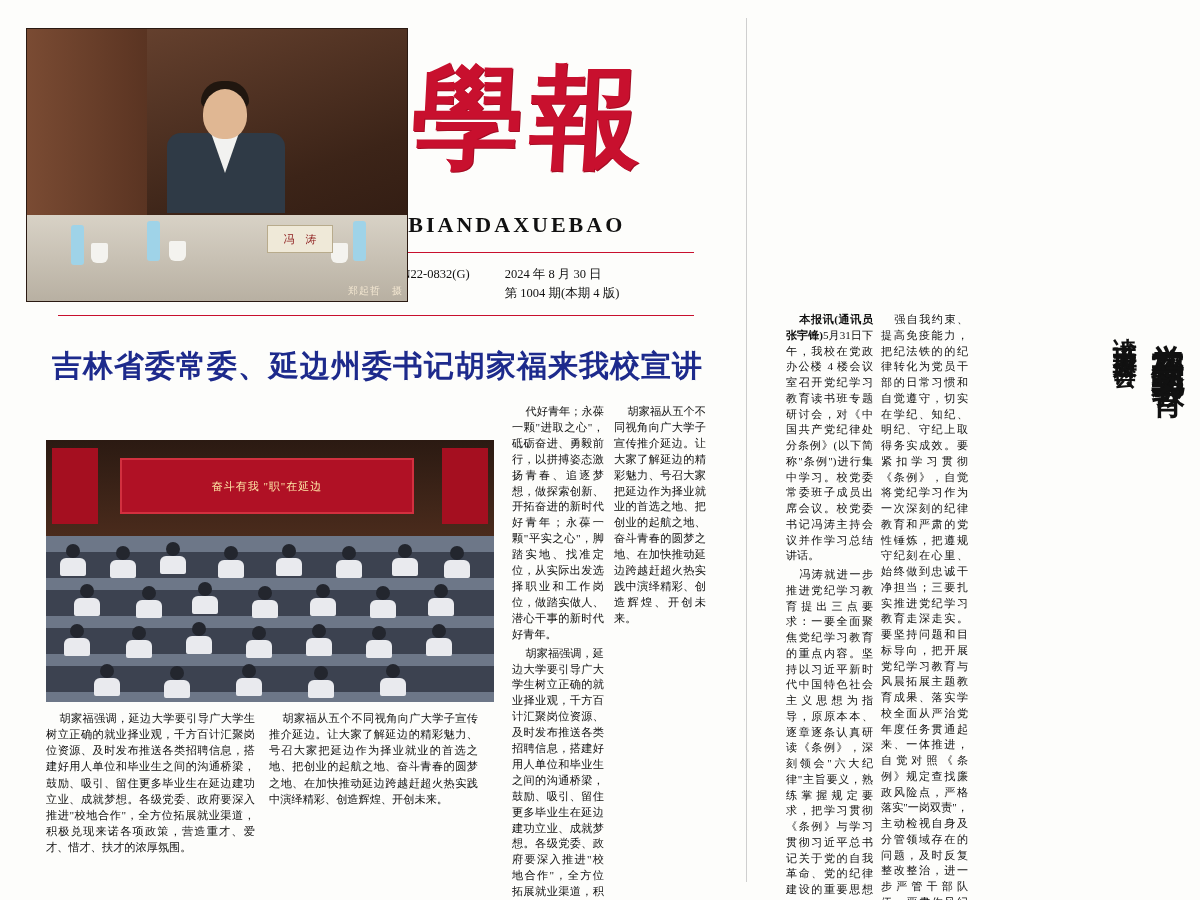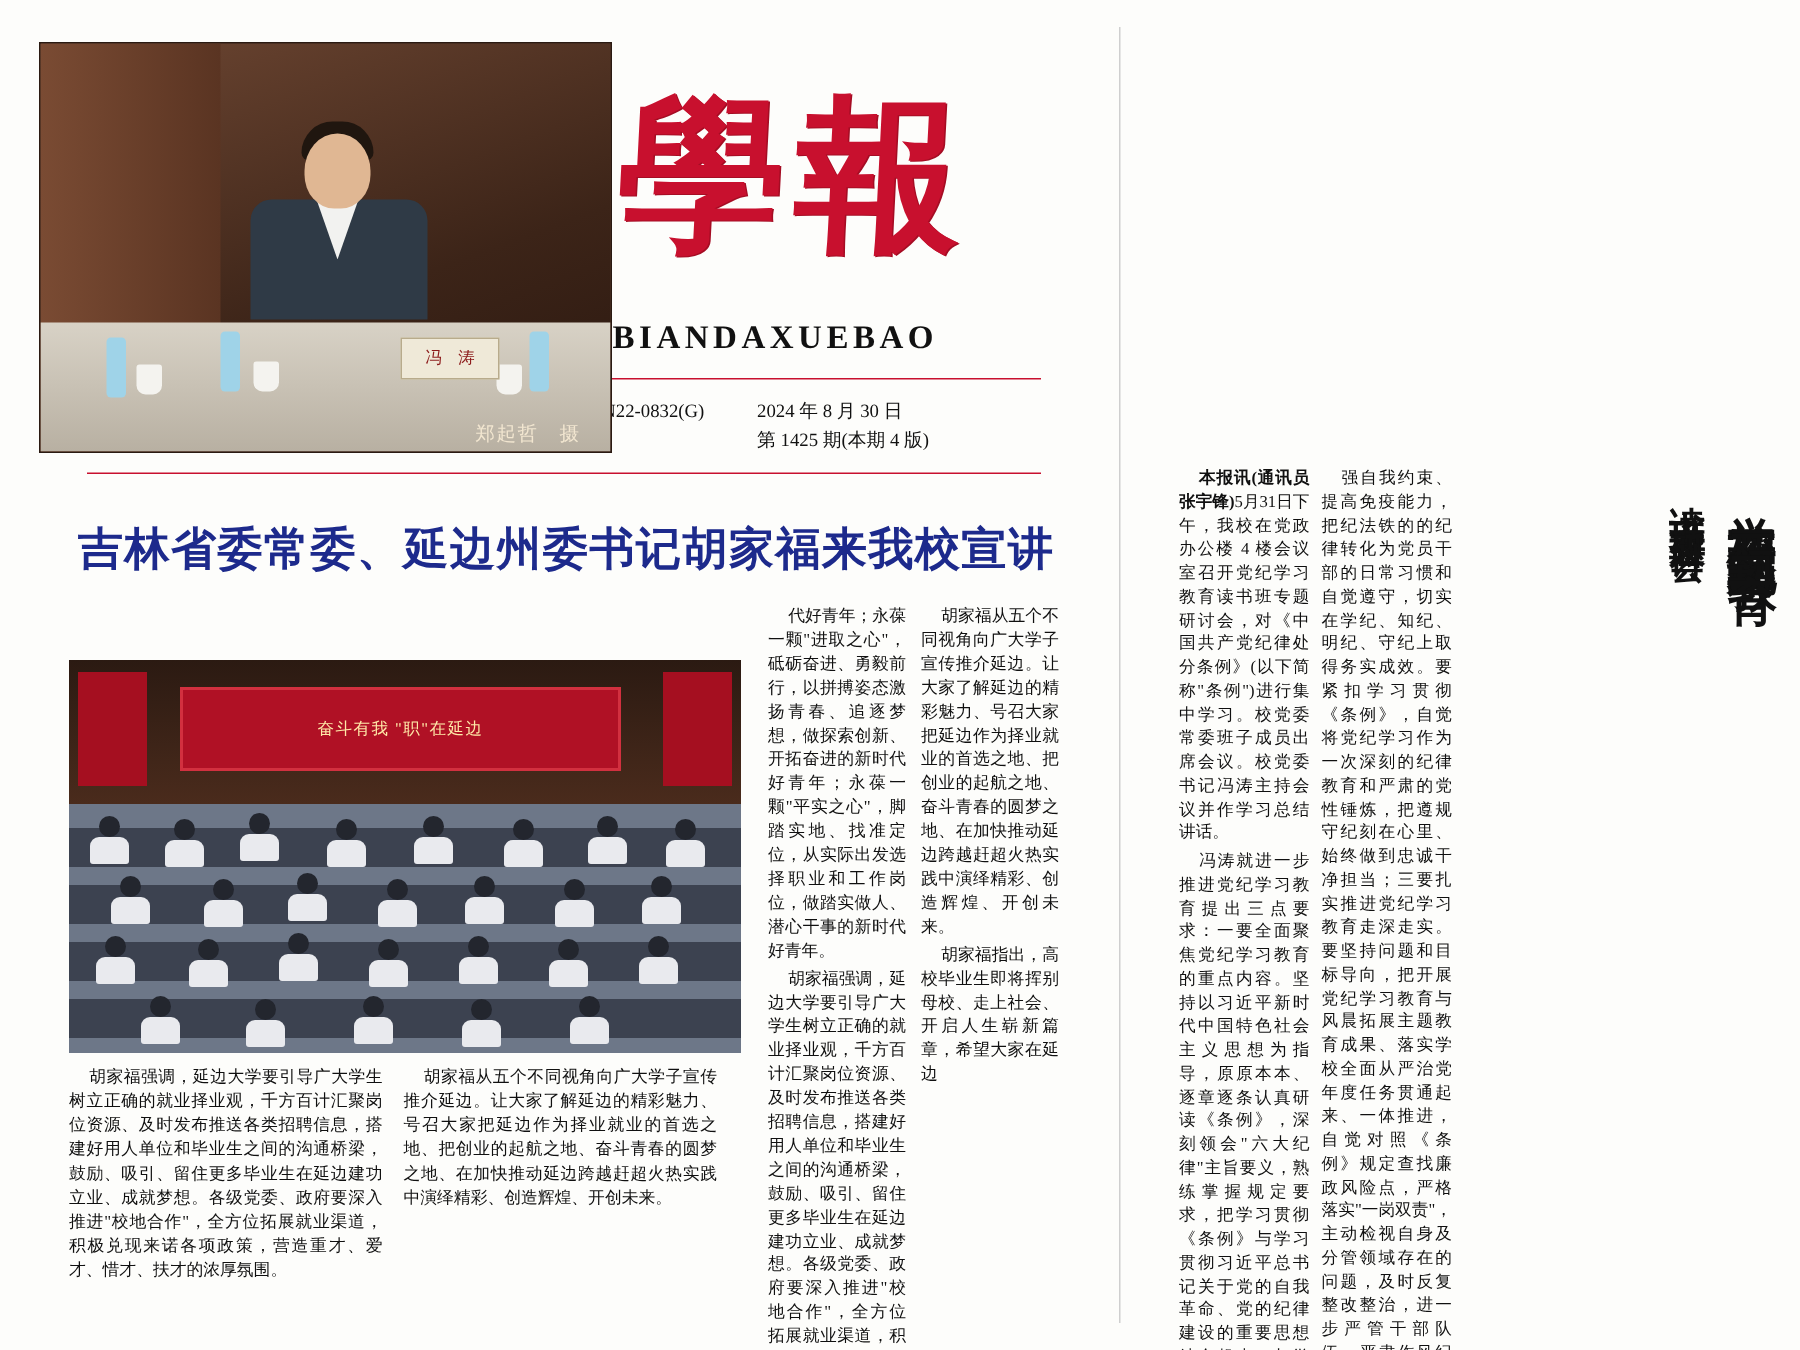--- a/index.html
+++ b/index.html
@@ -110,21 +110,21 @@
   .top-photo .curtain{position:absolute;left:0;top:0;width:120px;bottom:0;background:linear-gradient(90deg,#7a4b33,#5a3422);}
   .top-photo .desk{position:absolute;left:0;right:0;bottom:0;height:86px;background:linear-gradient(#d8d2c6,#b8b0a2);}
   .top-photo .man-head{position:absolute;left:176px;top:60px;width:44px;height:50px;border-radius:50% 50% 45% 45%;background:#e0b793;}
   .top-photo .man-hair{position:absolute;left:174px;top:52px;width:48px;height:26px;border-radius:24px 24px 6px 6px;background:#20160f;}
   .top-photo .man-body{position:absolute;left:140px;top:104px;width:118px;height:80px;background:#2f3a46;border-radius:14px 14px 0 0;}
   .top-photo .man-shirt{position:absolute;left:184px;top:104px;width:28px;height:40px;background:#f2f2f0;clip-path:polygon(0 0,100% 0,50% 100%);}
   .top-photo .mic{position:absolute;left:150px;top:120px;width:4px;height:56px;background:#111;transform:rotate(12deg);}
   .top-photo .bottle{position:absolute;width:13px;height:40px;background:#9fd3e8;border-radius:3px;}
   .top-photo .cup{position:absolute;width:17px;height:20px;background:#f4f3ef;border-radius:2px 2px 6px 6px;}
   .top-photo .nameplate{position:absolute;left:240px;top:196px;width:64px;height:26px;background:#efe9d8;border:1px solid #b8ab8c;color:#8c1a1a;font-size:11px;text-align:center;line-height:26px;}
-  .photo-credit{position:absolute;right:20px;bottom:3px;color:#f2e6d0;font-size:13px;letter-spacing:1px;font-family:Liberation Mono, monospace;}
+  .photo-credit{position:absolute;right:4px;bottom:3px;color:#f2e6d0;font-size:10px;letter-spacing:1px;font-family:Liberation Mono, monospace;}
 
   .right-text{
     position:absolute;left:786px;top:312px;width:278px;height:576px;
   }
   .rt-col{width:87px;float:left;font-size:11.1px;line-height:1.42;text-align:justify;color:#101010;}
   .rt-col.m{margin:0 8px;}
   .lead{font-weight:bold;}
 
   
   .vtitle{
@@ -166,21 +166,21 @@
         <div class="cell c1">
           <div>中共延边大学委员会主管主办</div>
           <div>《延边大学报》编辑部出版</div>
         </div>
         <div class="cell c2">
           <div>国内统一连续出版物号 CN22-0832(G)</div>
           <div>总　编　陈艳玲</div>
         </div>
         <div class="cell c3">
           <div>2024 年 8 月 30 日</div>
-          <div>第 1425 期(本期 4 版)</div>
+          <div>第 1004 期(本期 4 版)</div>
         </div>
       </div>
     </div>
 
     <div class="headline-wrap">
       <div class="headline">吉林省委常委、延边州委书记胡家福来我校宣讲</div>
     </div>
 
     <div class="body-area">
 
@@ -254,21 +254,20 @@
       </div>
 
       <div class="txtcols">
         <div class="txtcol first">
           <p>代好青年；永葆一颗"进取之心"，砥砺奋进、勇毅前行，以拼搏姿态激扬青春、追逐梦想，做探索创新、开拓奋进的新时代好青年；永葆一颗"平实之心"，脚踏实地、找准定位，从实际出发选择职业和工作岗位，做踏实做人、潜心干事的新时代好青年。</p>
           <p>胡家福强调，延边大学要引导广大学生树立正确的就业择业观，千方百计汇聚岗位资源、及时发布推送各类招聘信息，搭建好用人单位和毕业生之间的沟通桥梁，鼓励、吸引、留住更多毕业生在延边建功立业、成就梦想。各级党委、政府要深入推进"校地合作"，全方位拓展就业渠道，积极兑现来诺各项政策，营造重才、爱才、惜才、扶才的浓厚氛围。</p>
 
         </div>
         <div class="txtcol">
           <p>胡家福从五个不同视角向广大学子宣传推介延边。让大家了解延边的精彩魅力、号召大家把延边作为择业就业的首选之地、把创业的起航之地、奋斗青春的圆梦之地、在加快推动延边跨越赶超火热实践中演绎精彩、创造辉煌、开创未来。</p>
-          <p>胡家福指出，高校毕业生即将挥别母校、走上社会、开启人生崭新篇章，希望大家在延边</p>
         </div>
         <div class="clear"></div>
       </div>
 
       <div class="undercol">
         <div class="sub a">
           <p>胡家福强调，延边大学要引导广大学生树立正确的就业择业观，千方百计汇聚岗位资源、及时发布推送各类招聘信息，搭建好用人单位和毕业生之间的沟通桥梁，鼓励、吸引、留住更多毕业生在延边建功立业、成就梦想。各级党委、政府要深入推进"校地合作"，全方位拓展就业渠道，积极兑现来诺各项政策，营造重才、爱才、惜才、扶才的浓厚氛围。</p>
         </div>
         <div class="sub">
           <p>胡家福从五个不同视角向广大学子宣传推介延边。让大家了解延边的精彩魅力、号召大家把延边作为择业就业的首选之地、把创业的起航之地、奋斗青春的圆梦之地、在加快推动延边跨越赶超火热实践中演绎精彩、创造辉煌、开创未来。</p>

